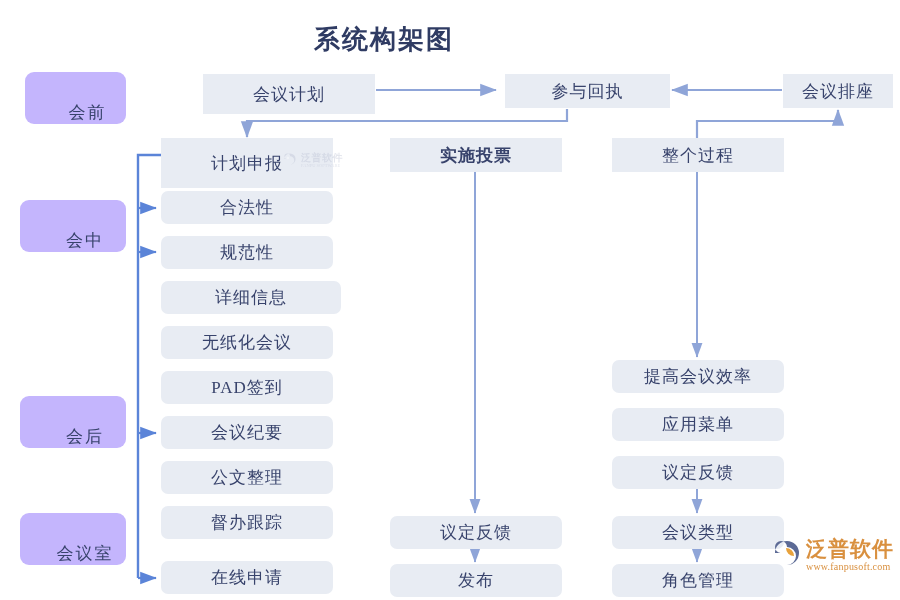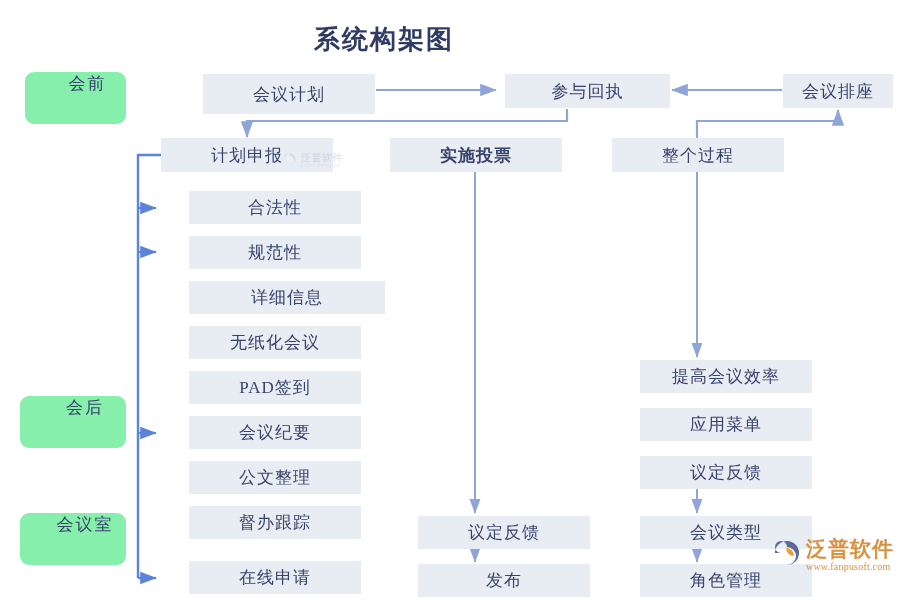--- a/index.html
+++ b/index.html
@@ -41,31 +41,31 @@
     font-size: 17px;
     display: flex;
     align-items: center;
     justify-content: center;
     box-sizing: border-box;
     letter-spacing: 1px;
     white-space: nowrap;
     font-family: "Liberation Serif", "DejaVu Serif", serif;
   }
   .node.sq { border-radius: 0; }
-  .node.rnd { border-radius: 0; margin-left: 28px; }
+  .node.rnd { border-radius: 7px; }
 
   
   .stage {
     position: absolute;
-    background: #86efac;
+    background: #c4b5fd;
     color: #38436c;
     border-radius: 9px;
     font-size: 17px;
     display: flex;
-    align-items: flex-start;
+    align-items: flex-end;
     justify-content: center;
     box-sizing: border-box;
     letter-spacing: 2px;
     white-space: nowrap;
     font-family: "Liberation Serif", "DejaVu Serif", serif;
     padding-left: 24px;
   }
 
   
   #connectors {
@@ -150,47 +150,50 @@
     <path d="M697,172 L697,357" fill="none" stroke="#8fa5d8" stroke-width="2" marker-end="url(#ah-light)"></path>
 
     <path d="M697,478 L697,513" fill="none" stroke="#8fa5d8" stroke-width="2" marker-end="url(#ah-light)"></path>
 
     <path d="M697,548 L697,562" fill="none" stroke="#8fa5d8" stroke-width="2" marker-end="url(#ah-light)"></path>
   </svg>
 
   <div class="stage" style="left:25px; top:72px; width:101px; height:52px;">
     <span>会前</span>
   </div>
+  <div class="stage" style="left:20px; top:200px; width:106px; height:52px;">
+    <span>会中</span>
+  </div>
   <div class="stage" style="left:20px; top:396px; width:106px; height:52px;">
     <span>会后</span>
   </div>
   <div class="stage" style="left:20px; top:513px; width:106px; height:52px;">
     <span>会议室</span>
   </div>
 
   <div class="node sq" style="left:203px; top:74px; width:172px; height:40px;">
     <span>会议计划</span>
   </div>
   <div class="node sq" style="left:505px; top:74px; width:165px; height:34px;">
     <span>参与回执</span>
   </div>
   <div class="node sq" style="left:783px; top:74px; width:110px; height:34px;">
     <span>会议排座</span>
   </div>
 
-  <div class="node sq" style="left:161px; top:138px; width:172px; height:34px;text-align:right;">
+  <div class="node sq" style="left:161px; top:138px; width:172px; height:50px;text-align:right;">
     <span>计划申报</span>
   </div>
   <div class="node rnd" style="left:161px; top:191px; width:172px; height:33px;">
     <span>合法性</span>
   </div>
   <div class="node rnd" style="left:161px; top:236px; width:172px; height:33px;">
     <span>规范性</span>
   </div>
-  <div class="node rnd" style="left:161px; top:281px; width:196px; height:33px;">
+  <div class="node rnd" style="left:161px; top:281px; width:180px; height:33px;">
     <span>详细信息</span>
   </div>
   <div class="node rnd" style="left:161px; top:326px; width:172px; height:33px;">
     <span>无纸化会议</span>
   </div>
   <div class="node rnd" style="left:161px; top:371px; width:172px; height:33px;">
     <span>PAD签到</span>
   </div>
   <div class="node rnd" style="left:161px; top:416px; width:172px; height:33px;">
     <span>会议纪要</span>

